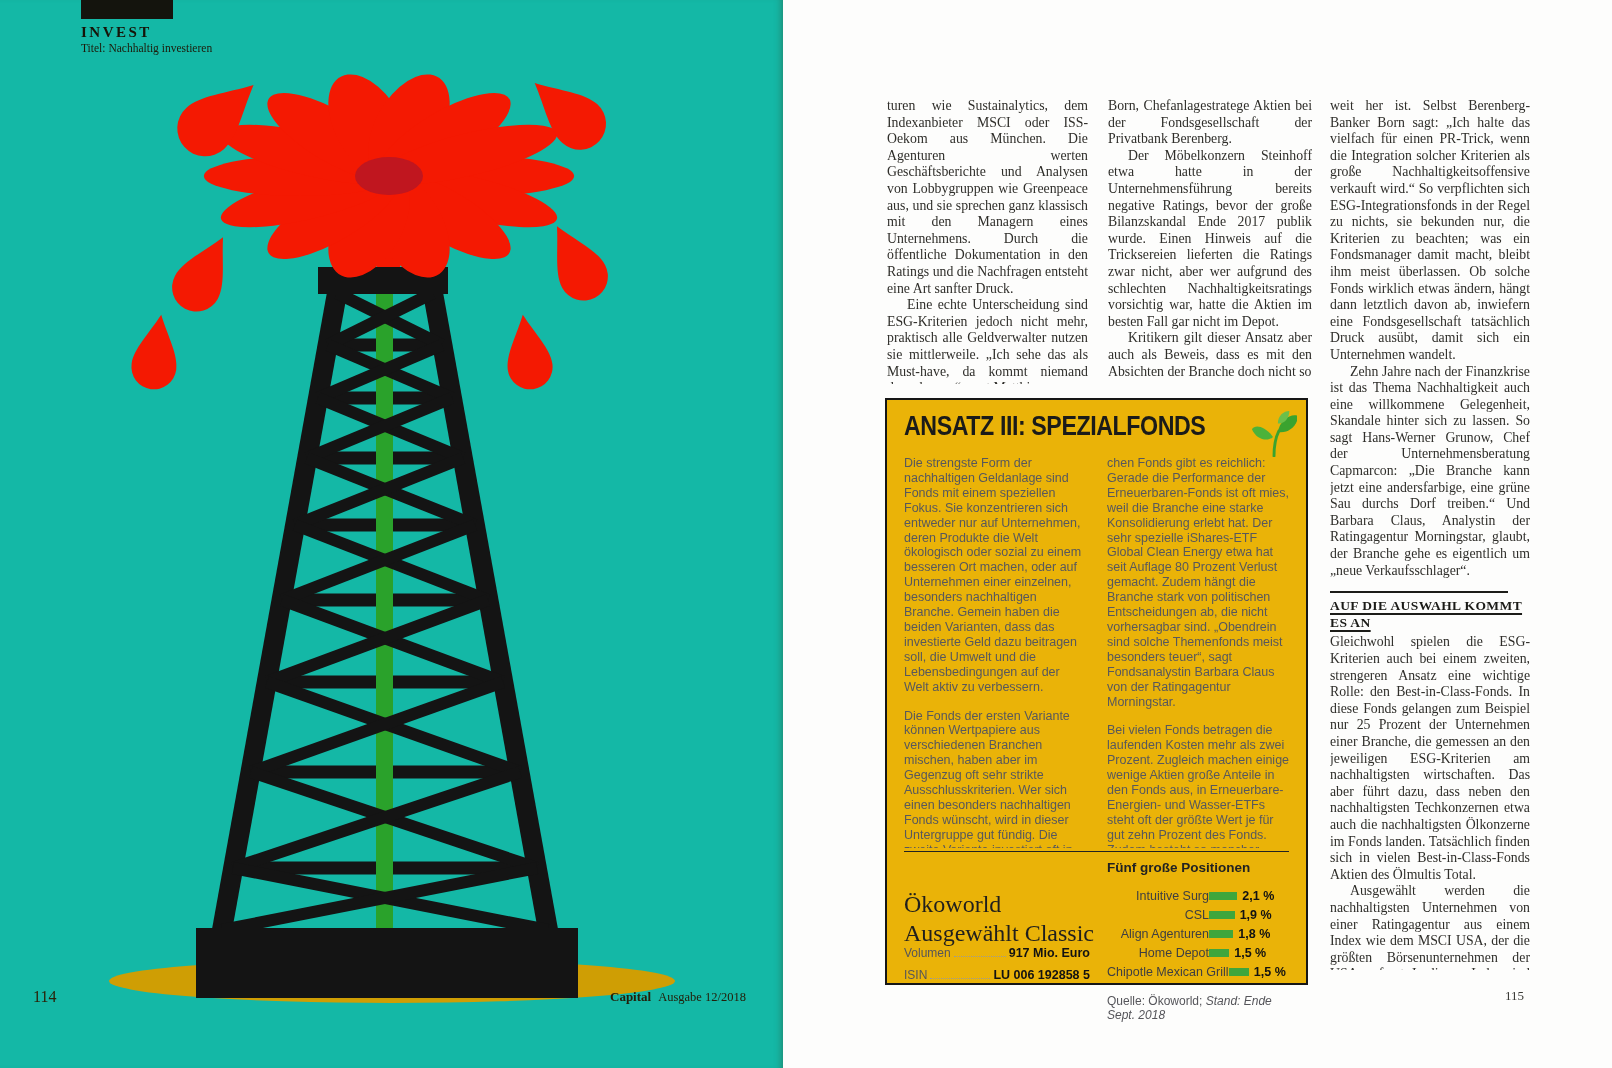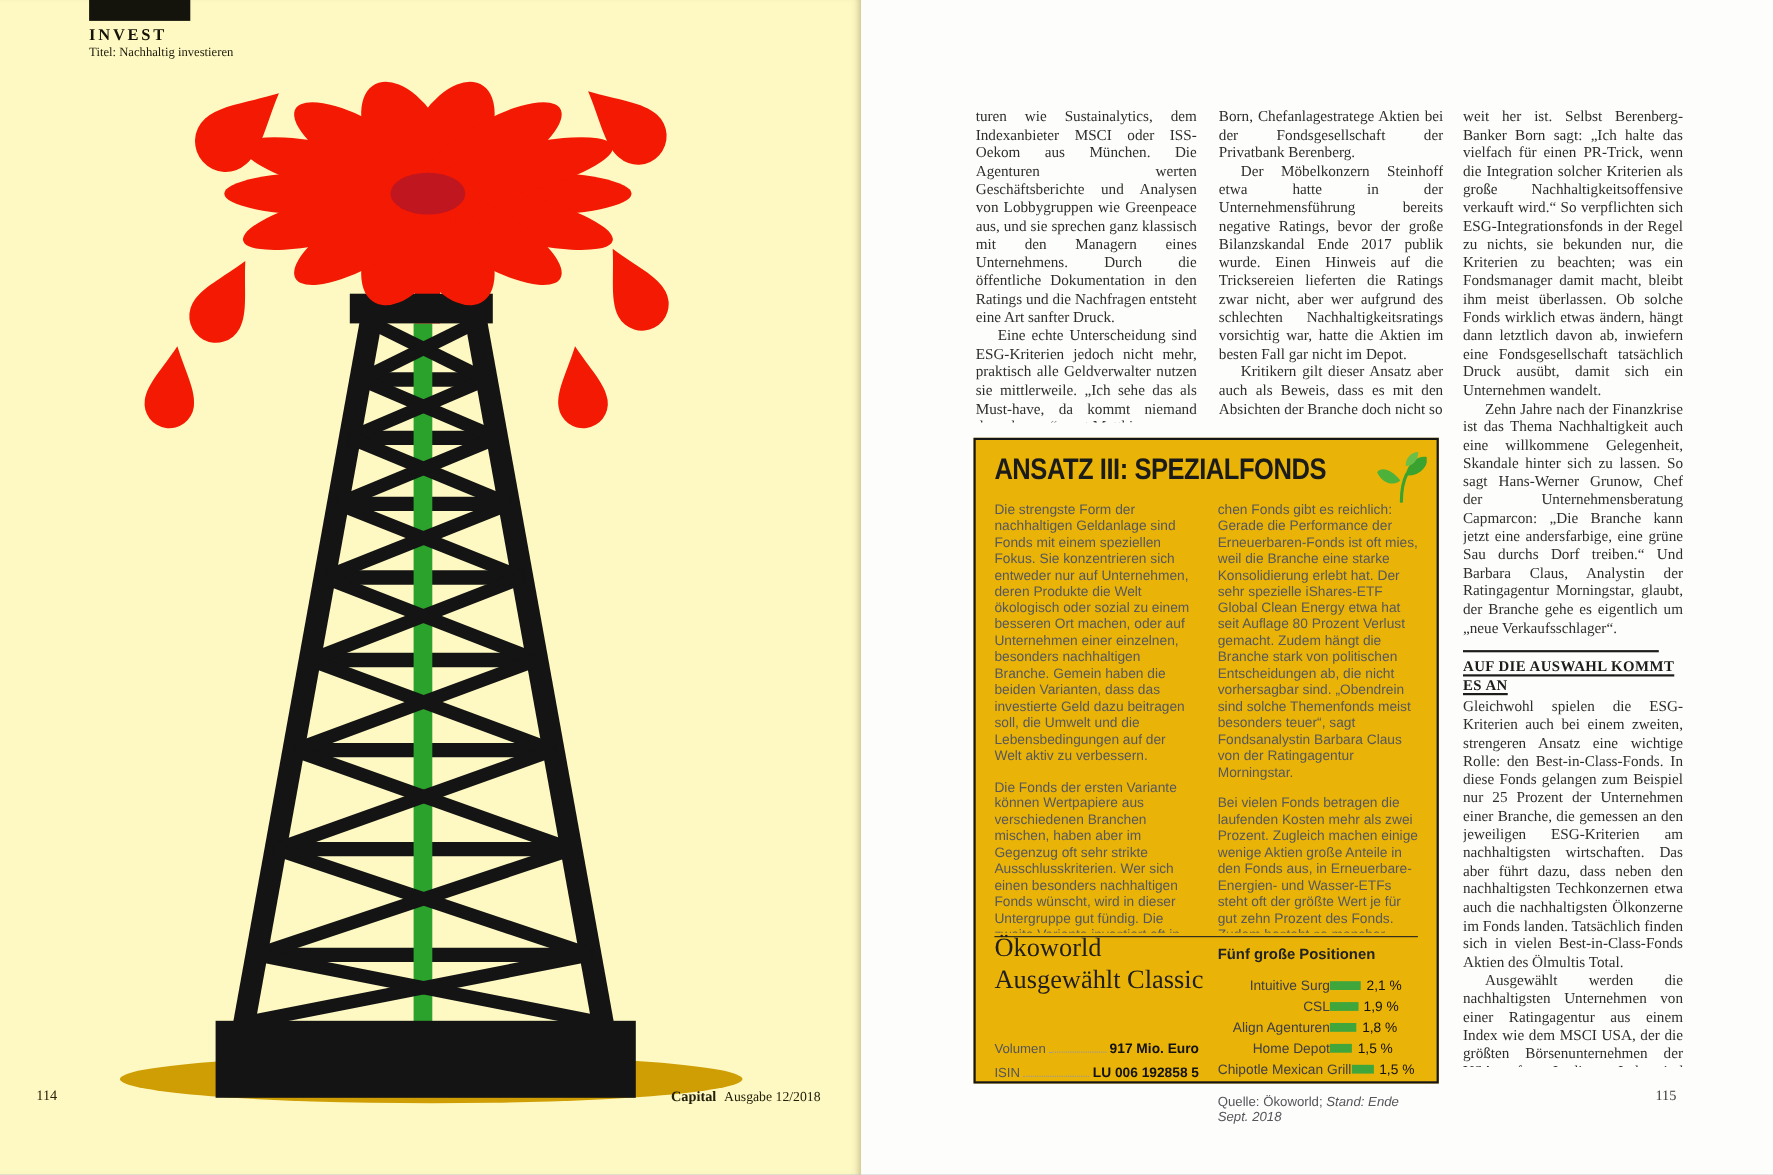--- a/index.html
+++ b/index.html
@@ -1,29 +1,29 @@
 <!DOCTYPE html>
 <html lang="de"><head>
 <meta charset="utf-8">
 <style>
   html,body{margin:0;padding:0;background:#888;}
   .spread{position:relative;width:1612px;height:1068px;background:#fdfdfc;overflow:hidden;
           font-family:"Liberation Serif", serif;-webkit-font-smoothing:antialiased;}
 
   
-  .left-page{position:absolute;left:0;top:0;width:783px;height:1068px;background:#fef9c3;
+  .left-page{position:absolute;left:0;top:0;width:783px;height:1068px;background:#14b8a6;
              box-shadow:inset -7px 0 9px -7px rgba(60,40,0,.45);}
   .kicker-block{position:absolute;left:81px;top:0;}
   .kicker-box{width:92px;height:19px;background:#14140d;}
   .kicker-title{margin-top:5px;font-weight:700;font-size:15px;letter-spacing:2.5px;color:#161408;}
   .kicker-sub{margin-top:1px;font-size:11.5px;color:#1d1b0a;}
   .illustration{position:absolute;left:0;top:0;width:783px;height:1068px;}
   .caption{position:absolute;left:55px;top:468px;width:235px;text-align:center;
            font-style:italic;font-size:14px;line-height:19.5px;color:#4a4118;white-space:pre-line;}
-  .pageno-left{position:absolute;left:33px;top:988px;font-size:13px;color:#2a2208;}
+  .pageno-left{position:absolute;left:33px;top:988px;font-size:16px;color:#2a2208;}
   .footer-brand-line{position:absolute;left:610px;top:989px;font-size:12.5px;color:#23200a;white-space:nowrap;}
   .footer-brand-line b{font-size:13px;margin-right:7px;}
 
   
   .right-page{position:absolute;left:783px;top:0;width:829px;height:1068px;background:#fdfdfc;}
   .col{position:absolute;top:98px;width:201px;font-size:13.8px;line-height:16.6px;
        text-align:justify;color:#2f2e2a;overflow:hidden;}
   .col p{margin:0;}
   .col p.indent{text-indent:20px;}
   .col1{left:104px;height:286px;}
@@ -42,32 +42,32 @@
   .sf-title{font-family:"Liberation Sans", sans-serif;font-weight:700;font-size:27px;
             letter-spacing:-.5px;color:#1b1b19;display:inline-block;transform:scaleX(.86);
             transform-origin:0 50%;white-space:nowrap;}
   .leaf-icon{margin-left:-4px;margin-top:0;}
   .sf-col{position:absolute;top:56px;width:183px;font-family:"Liberation Sans", sans-serif;
           font-size:12.5px;line-height:14.9px;color:#58585c;overflow:hidden;height:392px;}
   .sf-col p{margin:0 0 14px;}
   .sf-col-1{left:17px;}
   .sf-col-2{left:220px;}
   .sf-rule{position:absolute;left:17px;right:17px;top:451px;border-top:1.5px solid #222;}
-  .fund-name{position:absolute;left:17px;top:448px;font-size:24px;line-height:29px;color:#201f1d;}
+  .fund-name{position:absolute;left:17px;top:490px;font-size:24px;line-height:29px;color:#201f1d;}
   .fund-meta{position:absolute;left:17px;top:538px;width:186px;font-family:"Liberation Sans", sans-serif;}
   .meta-row{display:flex;align-items:flex-end;height:22px;}
   .meta-label{font-size:12px;color:#55555a;}
   .meta-leader{flex:1;border-bottom:1.5px dotted #9a9a98;margin:0 3px 3px;}
   .meta-value{font-size:12.5px;font-weight:700;color:#121212;}
   .positions{position:absolute;left:220px;top:460px;width:186px;font-family:"Liberation Sans", sans-serif;}
   .pos-title{font-size:13.5px;font-weight:700;color:#222;margin-bottom:11px;}
   .pos-row{display:flex;align-items:center;height:19px;}
   .pos-label{flex:0 0 102px;text-align:right;font-size:12.5px;color:#3e3e42;padding-right:0;white-space:nowrap;}
   .pos-bar{height:8px;background:#3fa63c;}
-  .pos-value{font-size:12.5px;font-weight:400;color:#121212;margin-left:5px;}
+  .pos-value{font-size:12.5px;font-weight:700;color:#121212;margin-left:5px;}
   .pos-source{margin-top:13px;font-size:12px;color:#55555a;}
   .pos-source .stand{font-style:italic;}
 </style>
 </head>
 <body>
 
 <div class="spread">
 
   <div class="left-page">
 

